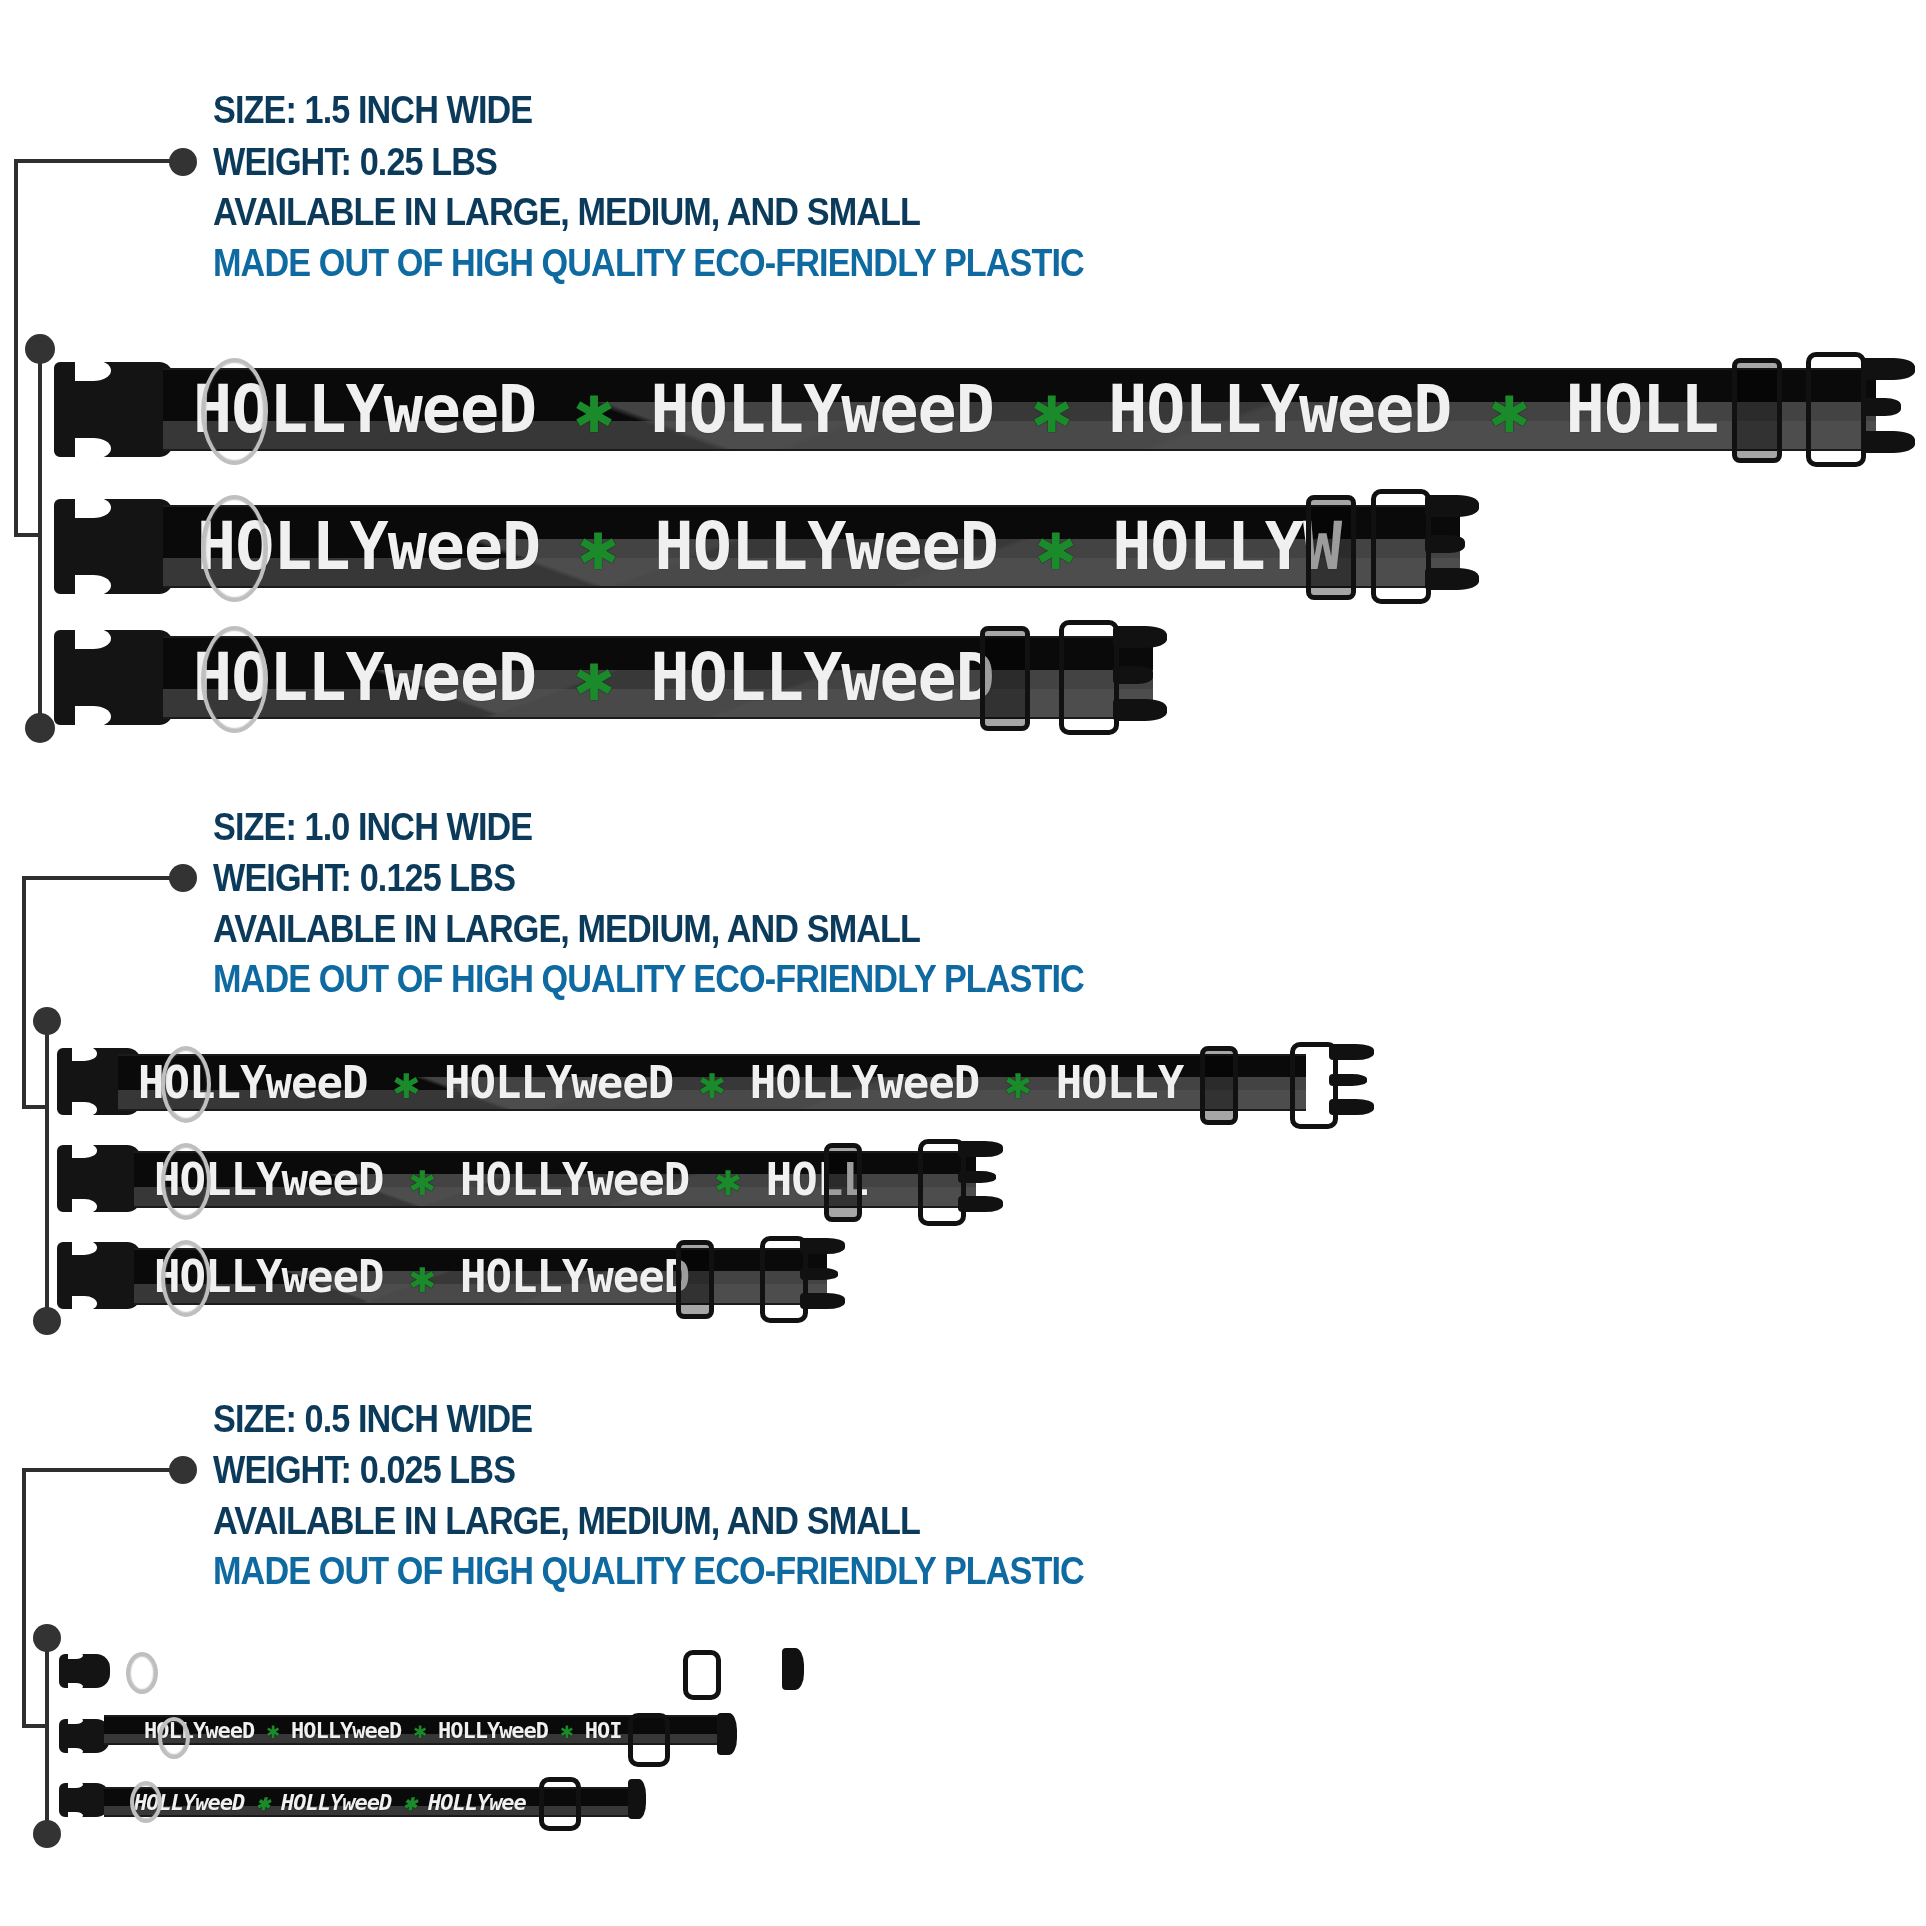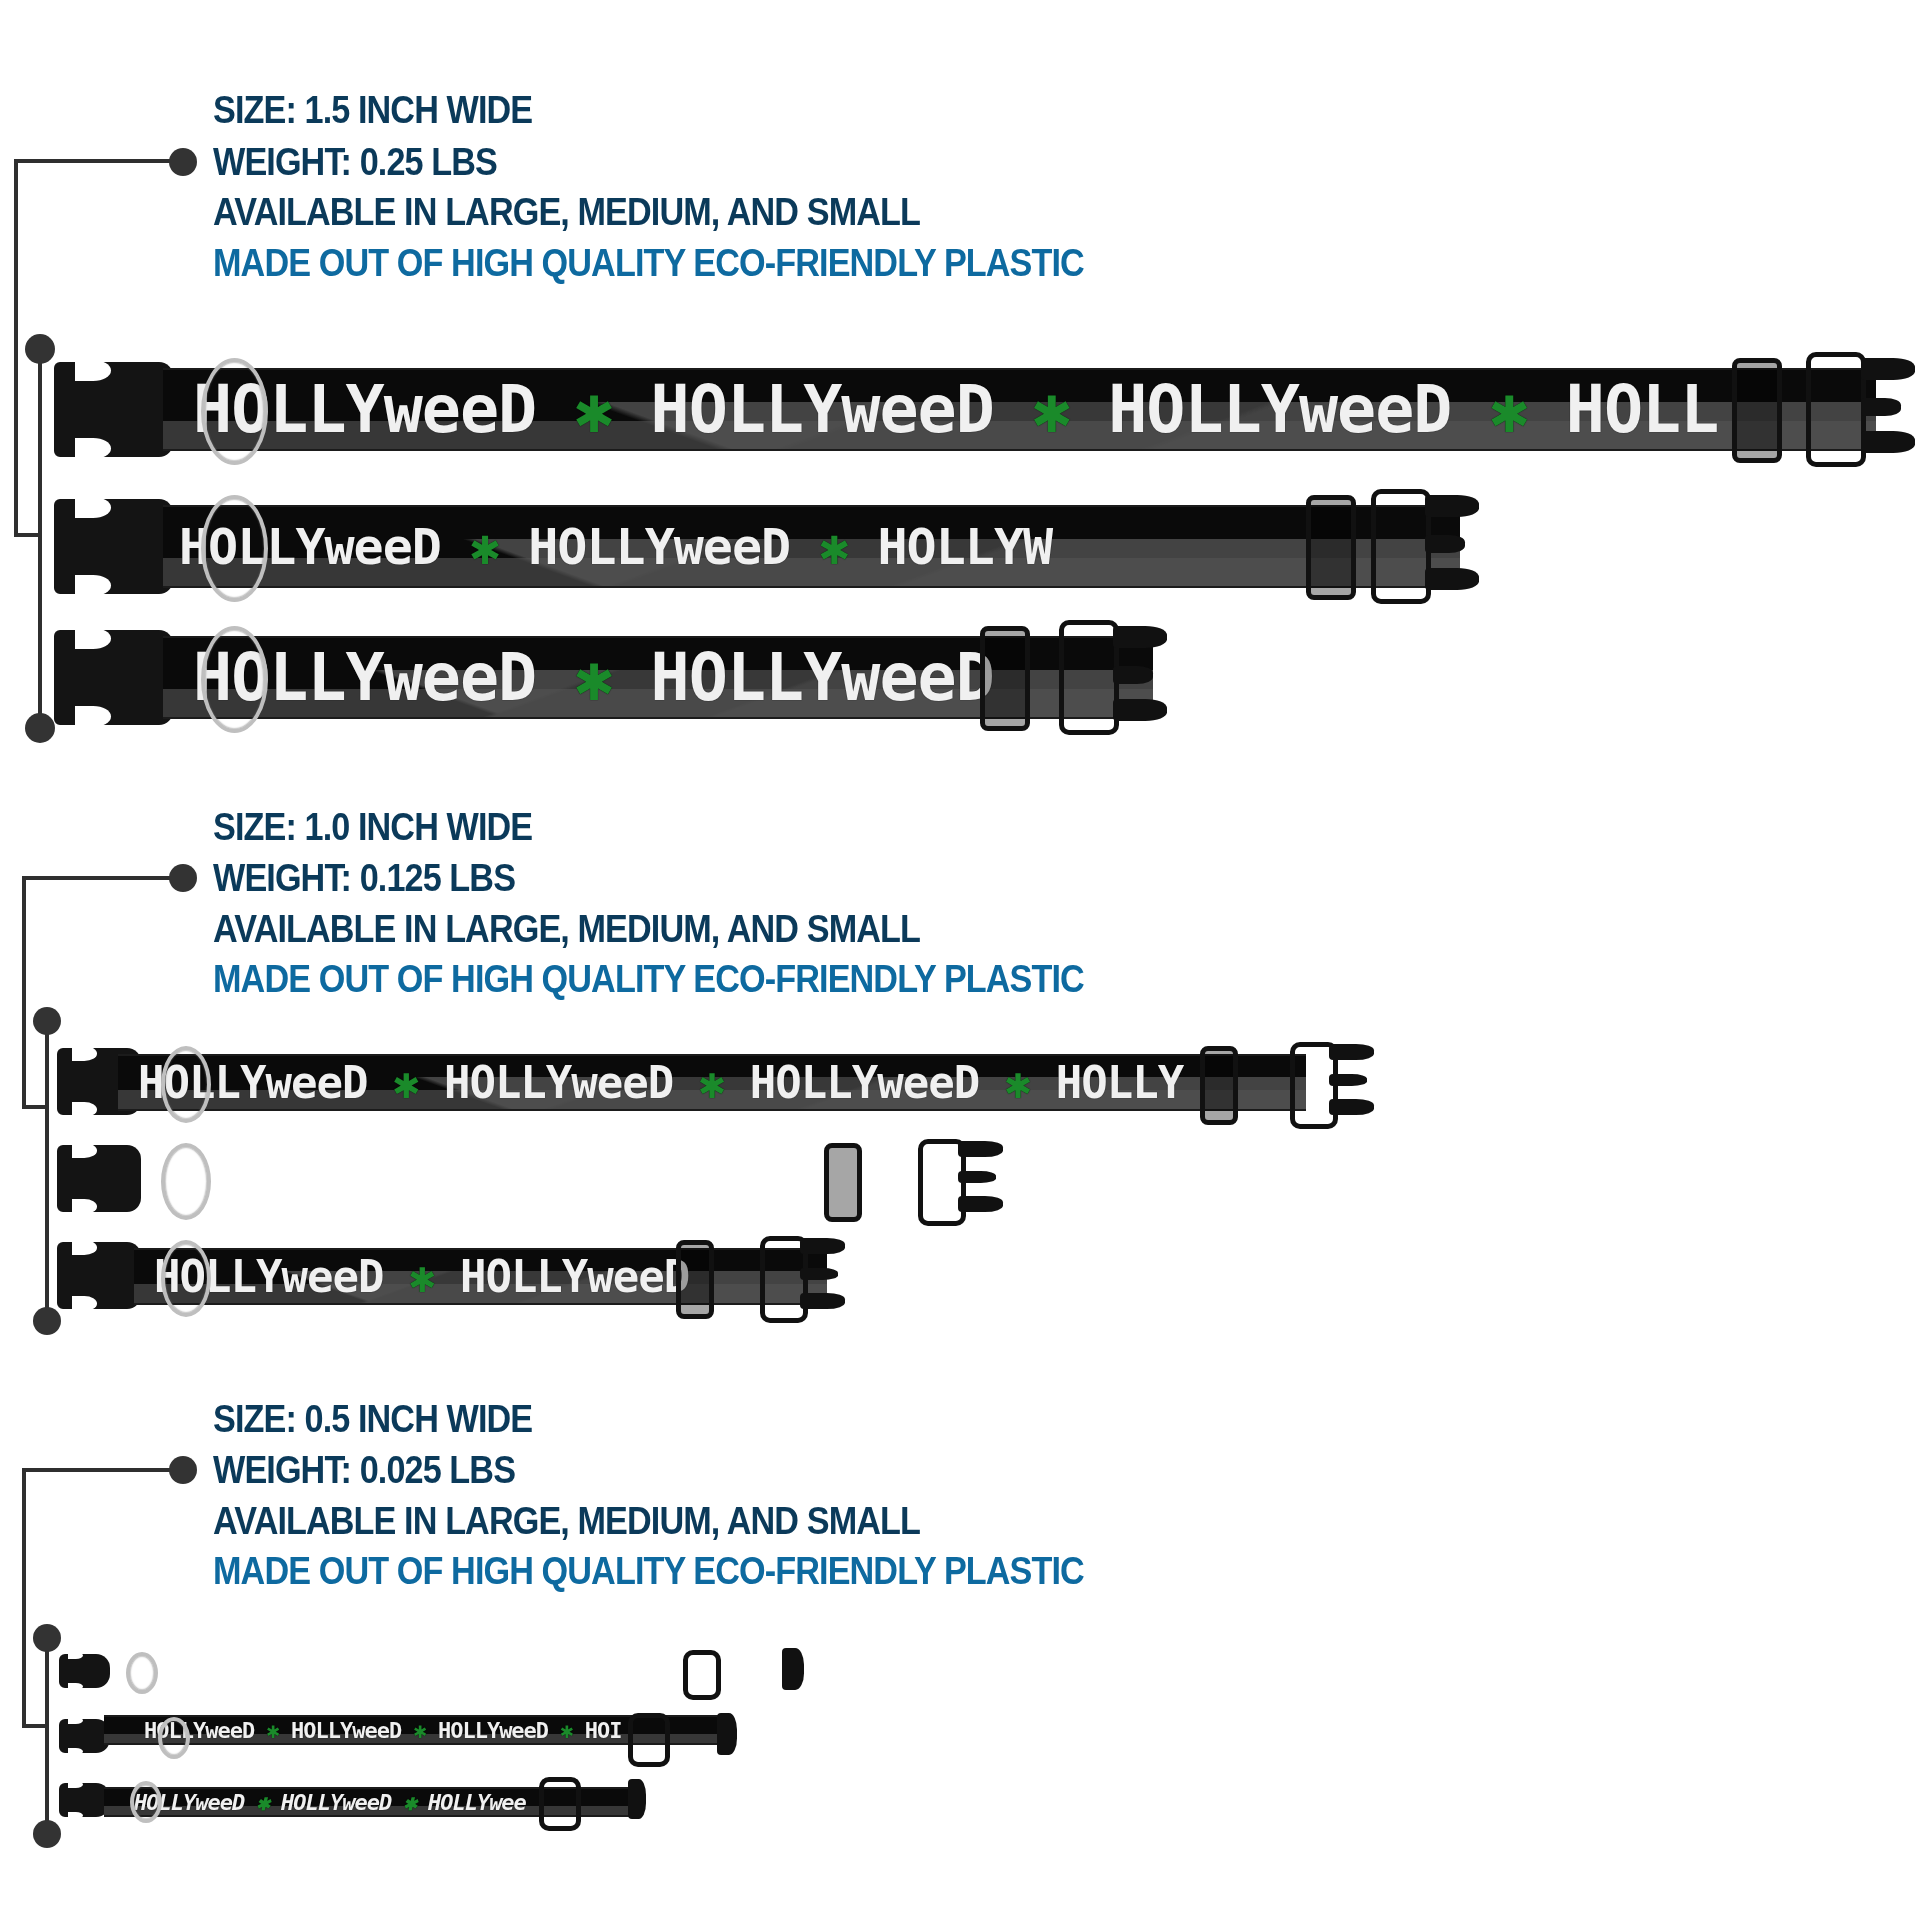--- a/index.html
+++ b/index.html
@@ -59,21 +59,21 @@
     <div class="prong" style="left:1807px; top:0; width:54px; height:22px;"></div>
     <div class="prong" style="left:1807px; top:40px; width:40px; height:18px;"></div>
     <div class="prong" style="left:1807px; top:73px; width:54px; height:22px;"></div>
   </div>
 
   <div class="collar" style="left:54px; top:495px; width:1431px; height:103px;">
     <div class="buckle-f" style="left:0; top:4px; width:119px; height:95px;"></div>
     <div class="strap" style="left:109px; top:10px; width:1297px; height:79px;">
       <div class="mount"></div>
       <div class="mount2"></div>
-      <div class="pattern" style="left:16px; font-size:50px;">
+      <div class="pattern" style="left:34px; font-size:65px;">
         <span class="word">HOLLYweeD <span class="leaf" style="color: rgb(26, 138, 42);">✱</span> HOLLYweeD <span class="leaf" style="color: rgb(26, 138, 42);">✱</span> HOLLYW</span>
       </div>
     </div>
     <div class="ring" style="left:147px; top:0; width:59px; height:99px;"></div>
     <div class="loop" style="left:1252px; top:0; width:40px; height:95px;"></div>
     <div class="slider" style="left:1317px; top:-6px; width:50px; height:105px;"></div>
     <div class="prong" style="left:1371px; top:0; width:54px; height:22px;"></div>
     <div class="prong" style="left:1371px; top:40px; width:40px; height:18px;"></div>
     <div class="prong" style="left:1371px; top:73px; width:54px; height:22px;"></div>
   </div>
@@ -122,20 +122,27 @@
     <div class="ring" style="left:104px; top:2px; width:42px; height:69px;"></div>
     <div class="loop" style="left:1143px; top:2px; width:28px; height:69px;"></div>
     <div class="slider" style="left:1233px; top:-2px; width:38px; height:77px;"></div>
     <div class="prong" style="left:1272px; top:0; width:45px; height:16px;"></div>
     <div class="prong" style="left:1272px; top:30px; width:38px; height:12px;"></div>
     <div class="prong" style="left:1272px; top:55px; width:45px; height:16px;"></div>
   </div>
 
   <div class="collar" style="left:57px; top:1141px; width:970px; height:74px;">
     <div class="buckle-f" style="left:0; top:4px; width:84px; height:67px;"></div>
+    <div class="strap" style="left:77px; top:10px; width:842px; height:53px;">
+      <div class="mount"></div>
+      <div class="mount2"></div>
+      <div class="pattern" style="left:20px; font-size:44px;">
+        <span class="word">HOLLYweeD <span class="leaf" style="color: rgb(26, 138, 42);">✱</span> HOLLYweeD <span class="leaf" style="color: rgb(26, 138, 42);">✱</span> HOLL</span>
+      </div>
+    </div>
     <div class="ring" style="left:104px; top:2px; width:42px; height:69px;"></div>
     <div class="loop" style="left:767px; top:2px; width:28px; height:69px;"></div>
     <div class="slider" style="left:861px; top:-2px; width:38px; height:77px;"></div>
     <div class="prong" style="left:901px; top:0; width:45px; height:16px;"></div>
     <div class="prong" style="left:901px; top:30px; width:38px; height:12px;"></div>
     <div class="prong" style="left:901px; top:55px; width:45px; height:16px;"></div>
   </div>
 
   <div class="collar" style="left:57px; top:1238px; width:817px; height:74px;">
     <div class="buckle-f" style="left:0; top:4px; width:84px; height:67px;"></div>

